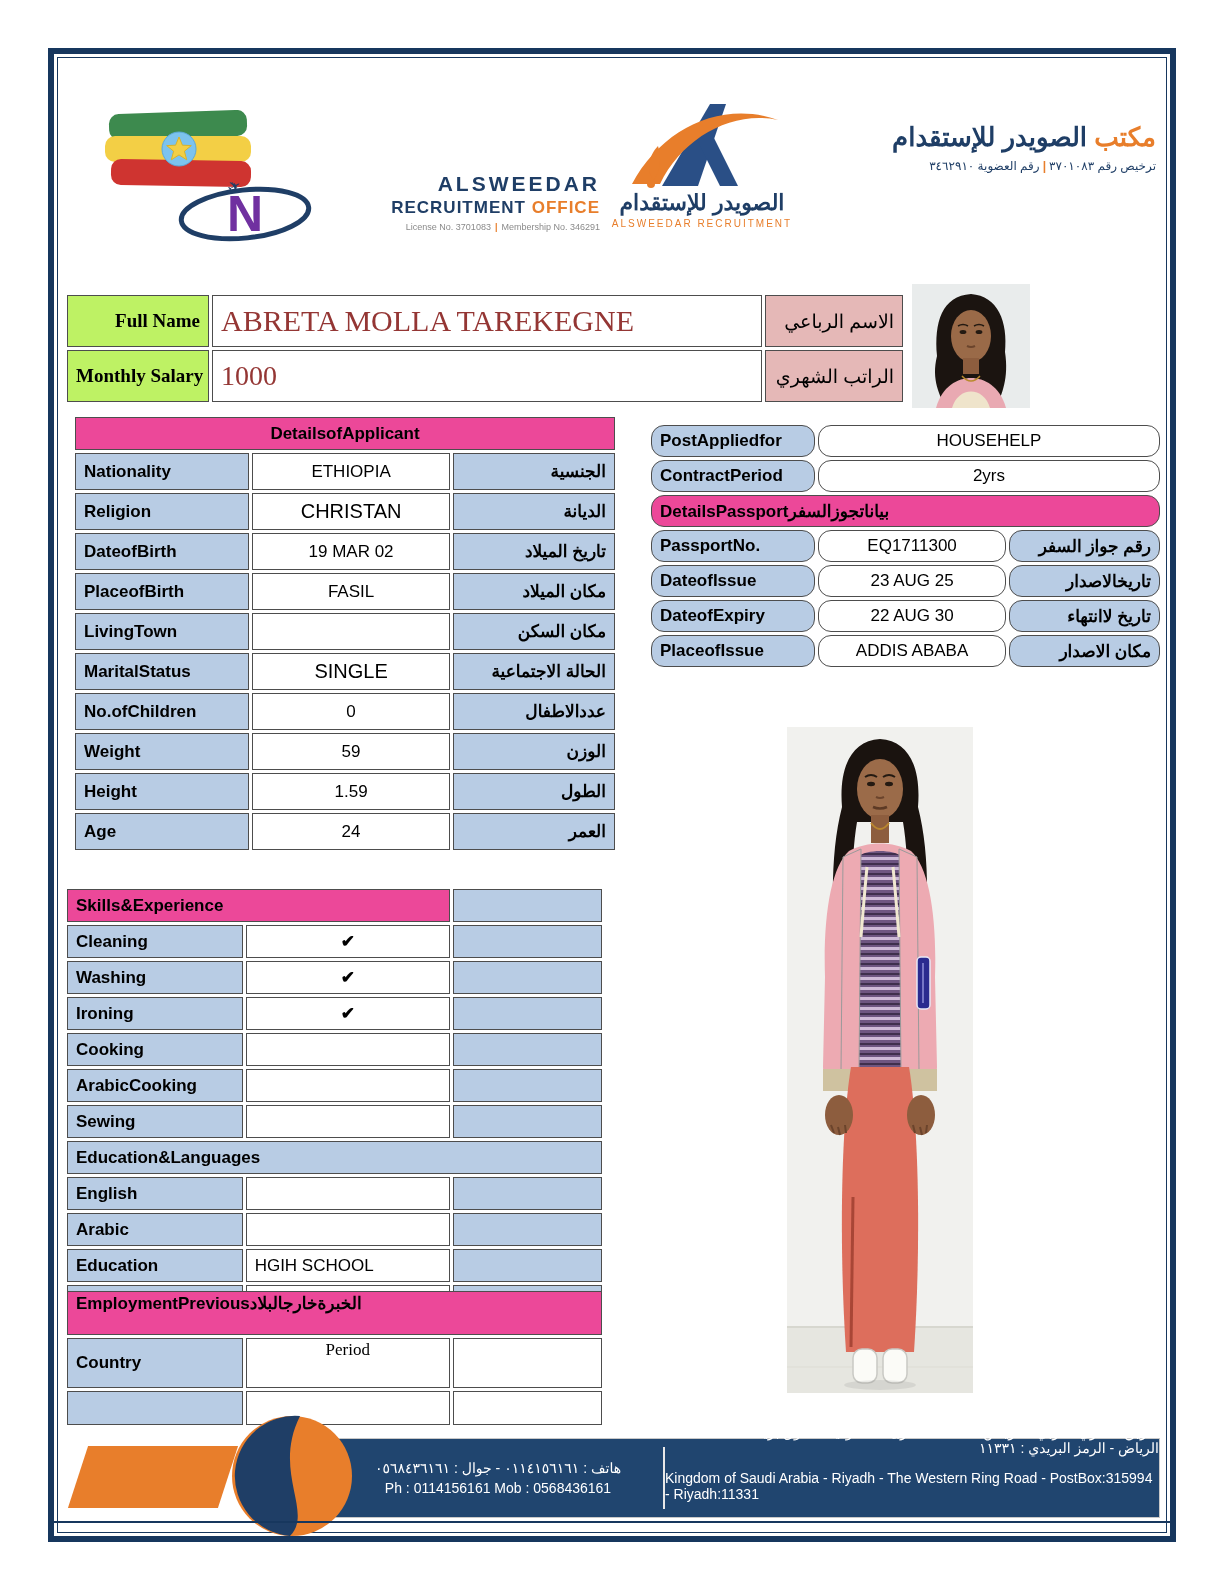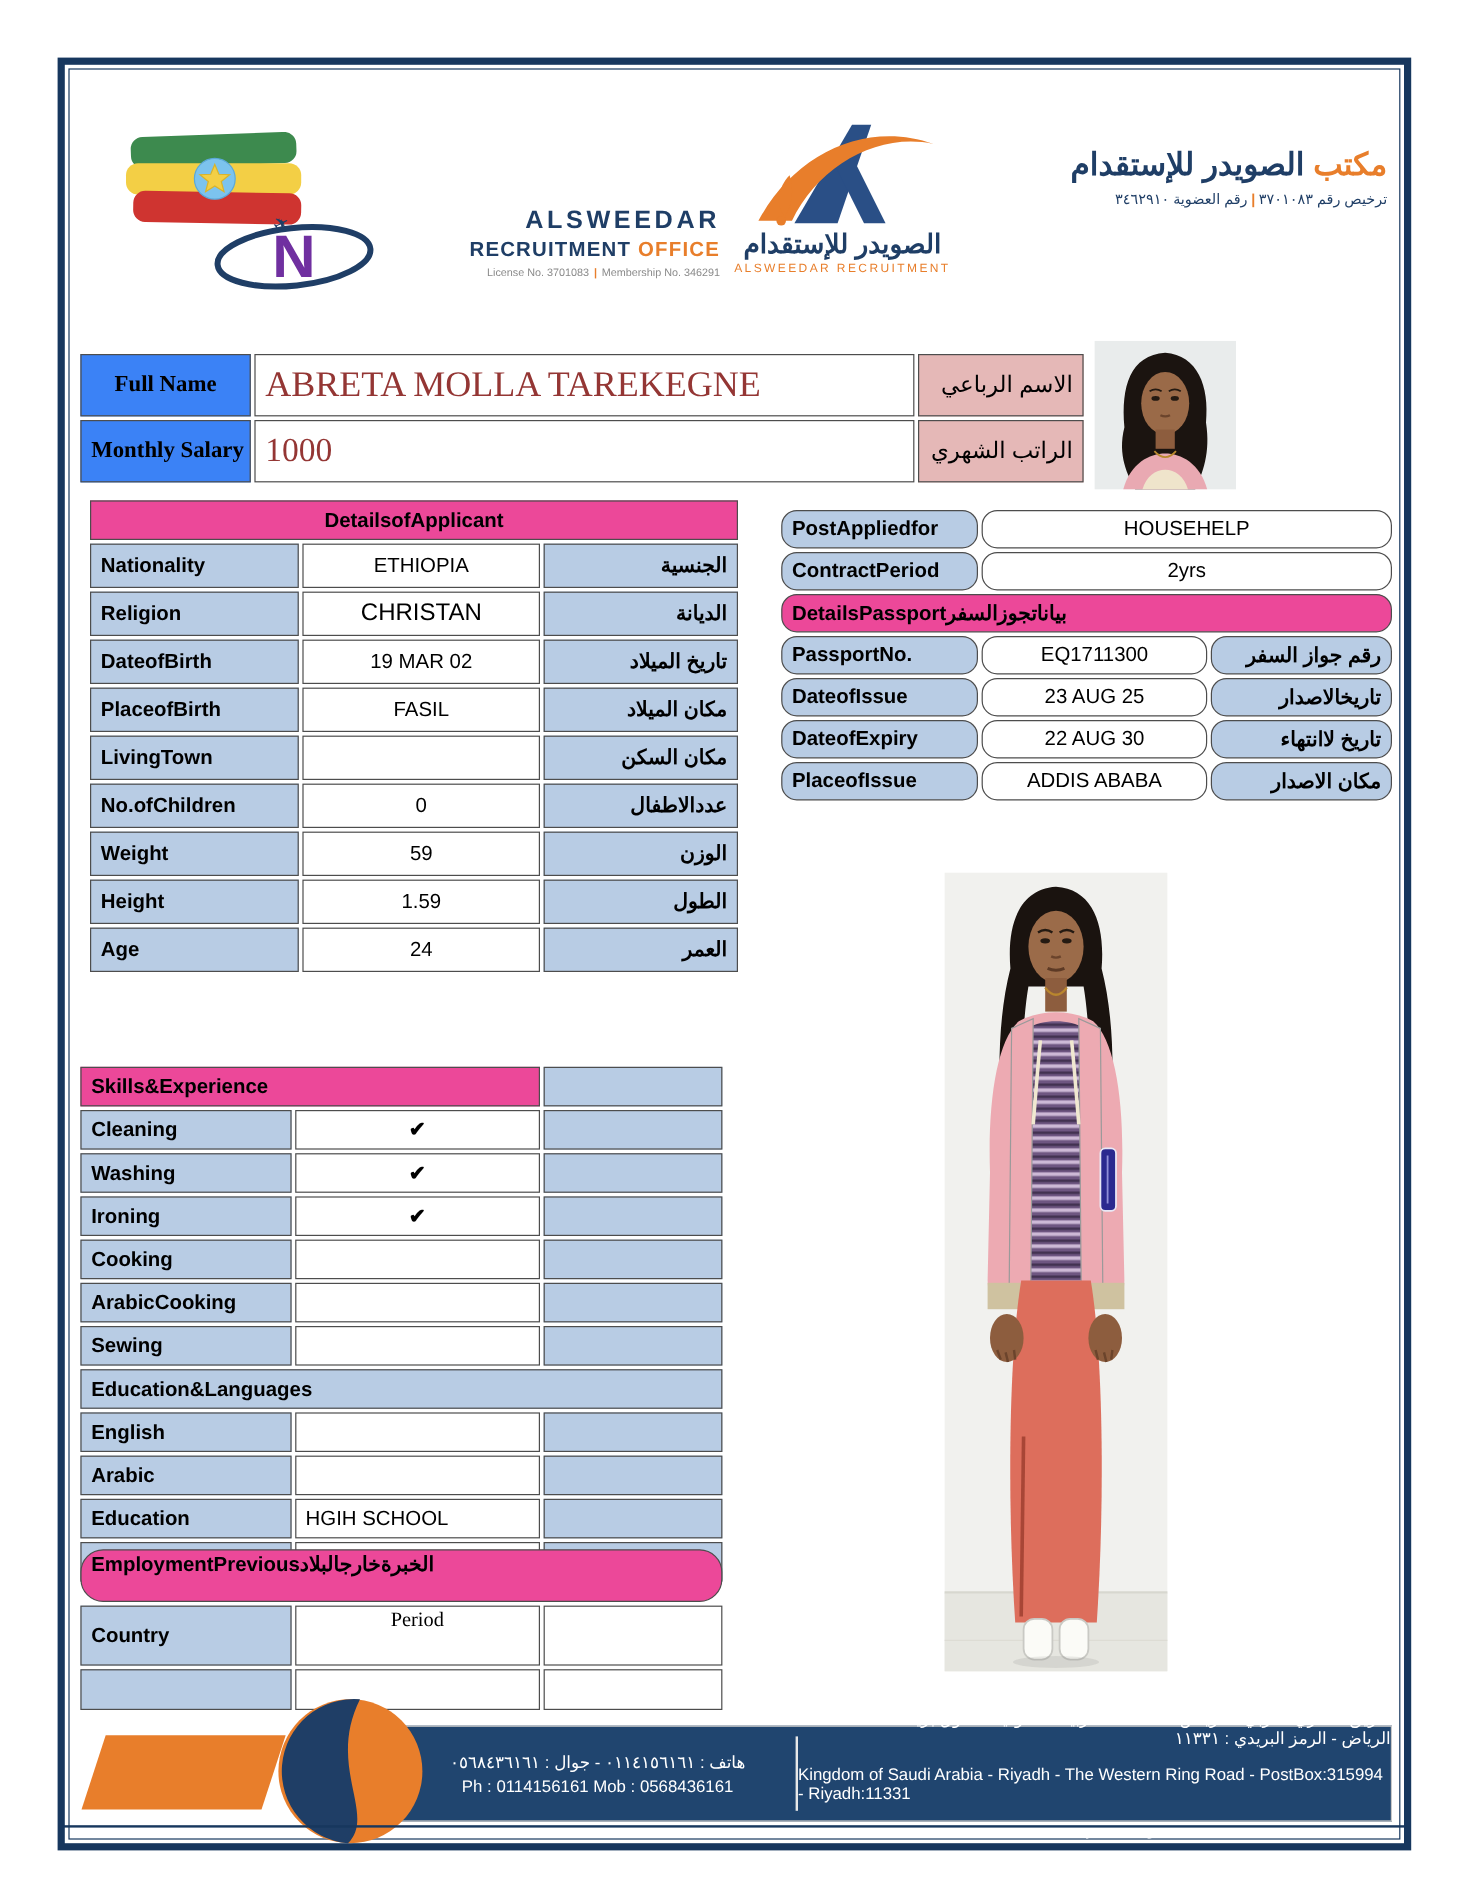--- a/index.html
+++ b/index.html
@@ -30,21 +30,21 @@
   table.t{position:absolute;border-collapse:separate;border-spacing:3px;table-layout:fixed;}
   table.t td{border:1px solid #4d4d4d;padding:1px 8px;font-size:17px;overflow:hidden;white-space:nowrap;}
   td.lbl{background:#B8CCE4;font-weight:bold;}
   td.val{background:#ffffff;text-align:center;}
   td.arr{background:#B8CCE4;font-weight:bold;text-align:right;direction:rtl;}
   td.hdr{background:#ec4899;font-weight:bold;}
   td.hdr.center{text-align:center;}
   td.hdr-light{background:#B8CCE4;font-weight:bold;}
 
   .name-t td{height:48px;}
-  .name-t td.plbl{background:#3b82f6;font-family:"Liberation Serif",serif;font-weight:bold;font-size:19px;text-align:center;}
+  .name-t td.plbl{background:#bef264;font-family:"Liberation Serif",serif;font-weight:bold;font-size:19px;text-align:right;}
   .name-t td.pval{background:#ffffff;color:#943634;font-family:"Liberation Serif",serif;font-size:30px;font-weight:normal;text-align:left;vertical-align:middle;}
   .name-t td.parr{background:#E5B8B7;font-weight:normal;font-size:19px;text-align:right;direction:rtl;}
 
   .app-t td{height:33px;}
   .pass-t td{height:28px;border-radius:13px;}
   .skill-t td{height:29px;}
   .emp-t td{}
   .check{font-weight:bold;font-size:19px;}
   .period-cell{font-family:"Liberation Serif",serif;font-size:19px;vertical-align:top;}
 
@@ -180,20 +180,25 @@
       <td class="lbl">PlaceofBirth</td>
       <td class="val">FASIL</td>
       <td class="arr">مكان الميلاد</td>
         </tr>
     <tr>
       <td class="lbl">LivingTown</td>
       <td class="val"></td>
       <td class="arr">مكان السكن</td>
         </tr>
     <tr>
+      <td class="lbl">MaritalStatus</td>
+      <td class="val" style="font-size:20px;">SINGLE</td>
+      <td class="arr">الحالة الاجتماعية</td>
+        </tr>
+    <tr>
       <td class="lbl">No.ofChildren</td>
       <td class="val">0</td>
       <td class="arr">عددالاطفال</td>
         </tr>
     <tr>
       <td class="lbl">Weight</td>
       <td class="val">59</td>
       <td class="arr">الوزن</td>
         </tr>
     <tr>
@@ -375,21 +380,21 @@
     </table>
 
   <table class="t emp-t" style="left:64px;top:1288px;width:541px;">
     <colgroup>
         <col style="width:172px">
         <col style="width:200px">
         <col style="width:146px">
       </colgroup>
     <tbody>
         <tr>
-          <td class="hdr" colspan="3" style="height:40px;vertical-align:top;border-radius:19px;"><span>EmploymentPrevious</span><span dir="rtl">الخبرةخارجالبلاد</span></td>
+          <td class="hdr" colspan="3" style="height:40px;vertical-align:top;"><span>EmploymentPrevious</span><span dir="rtl">الخبرةخارجالبلاد</span></td>
         </tr>
     <tr>
       <td class="lbl" style="height:46px;">Country</td>
       <td class="val period-cell">Period</td>
       <td class="val"></td>
         </tr>
     <tr>
       <td class="lbl" style="height:30px;"></td>
       <td class="val"></td>
       <td class="val"></td>

